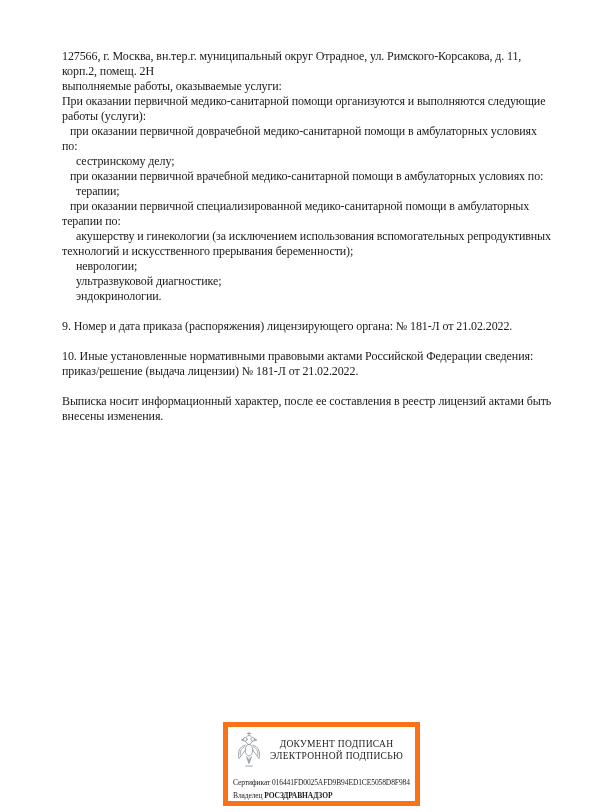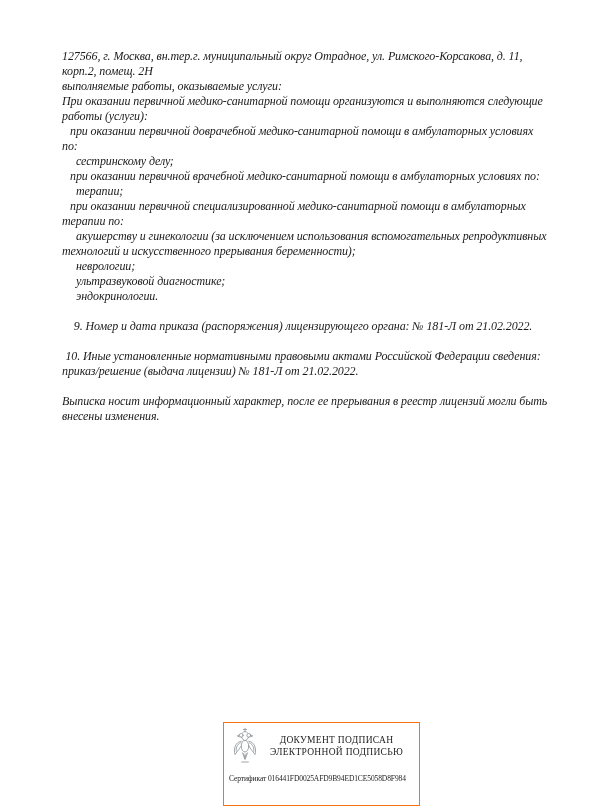--- a/index.html
+++ b/index.html
@@ -9,33 +9,32 @@
     font-family:"Liberation Serif", serif;
     color:#1a1a1a;
     position:relative;
     overflow:hidden;
   }
   .doc-text{
     position:absolute;
     left:62px;top:49px;width:482px;
     font-size:12px;line-height:15px;
     letter-spacing:-0.1px;
-    font-style:italic;
   }
   .line{white-space:pre;}
   .ind1{padding-left:8px;}
   .ind2{padding-left:14px;}
-  .gap{margin-top:15px;text-align:center;}
+  .gap{margin-top:15px;}
 
   .stamp{
     position:absolute;
     left:223px;top:722px;
     width:197px;height:84px;
     box-sizing:border-box;
-    border:1px solid #f97316;
+    border:5px solid #f97316;
     background:#ffffff;
     color:#1c1c1c;
   }
   .stamp-top{
     display:flex;
     align-items:flex-start;
     padding:3px 6px 0 6px;
     height:45px;
   }
   .emblem{
@@ -78,21 +77,21 @@
   <div class="line ind1">при оказании первичной специализированной медико-санитарной помощи в амбулаторных</div>
   <div class="line">терапии по:</div>
   <div class="line ind2">акушерству и гинекологии (за исключением использования вспомогательных репродуктивных</div>
   <div class="line">технологий и искусственного прерывания беременности);</div>
   <div class="line ind2">неврологии;</div>
   <div class="line ind2">ультразвуковой диагностике;</div>
   <div class="line ind2">эндокринологии.</div>
   <div class="line gap">9. Номер и дата приказа (распоряжения) лицензирующего органа: № 181-Л от 21.02.2022.</div>
   <div class="line gap">10. Иные установленные нормативными правовыми актами Российской Федерации сведения:</div>
   <div class="line">приказ/решение (выдача лицензии) № 181-Л от 21.02.2022.</div>
-  <div class="line gap">Выписка носит информационный характер, после ее прерывания в реестр лицензий могли быть</div>
+  <div class="line gap">Выписка носит информационный характер, после ее составления в реестр лицензий актами быть</div>
   <div class="line">внесены изменения.</div>
 </div>
 
 <div class="stamp">
   <div class="stamp-top">
     <div class="emblem">
       <svg viewBox="0 0 60 96" xmlns="http://www.w3.org/2000/svg">
         <g fill="none" stroke="#8e949b" stroke-width="2" stroke-linecap="round" stroke-linejoin="round">
           <path d="M30 3 v7 M26 6 h8"></path>
           <path d="M24 14 q6 -7 12 0"></path>
@@ -112,14 +111,15 @@
         </g>
       </svg>
     </div>
     <div class="stamp-title">
       <div>ДОКУМЕНТ ПОДПИСАН</div>
       <div>ЭЛЕКТРОННОЙ ПОДПИСЬЮ</div>
     </div>
   </div>
   <div class="stamp-lines">
     <div class="row"><span>Сертификат</span> <span>016441FD0025AFD9B94ED1CE5058D8F984</span></div>
+    <div class="row"><span>Владелец</span> <b>РОСЗДРАВНАДЗОР</b></div>
   </div>
 </div>
 
 </body></html>

